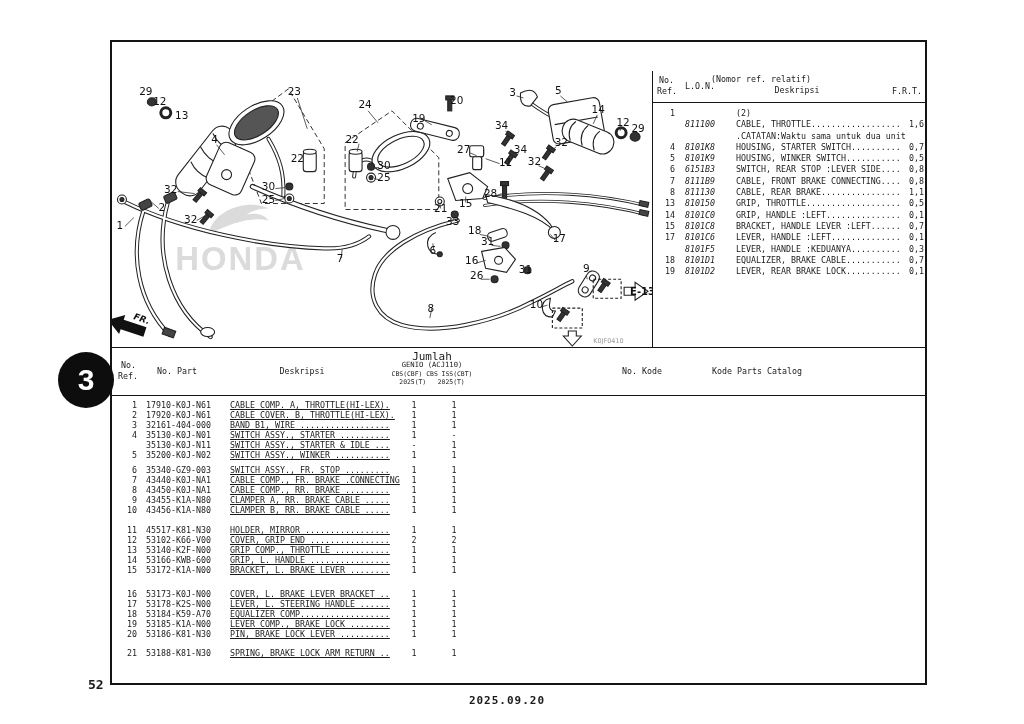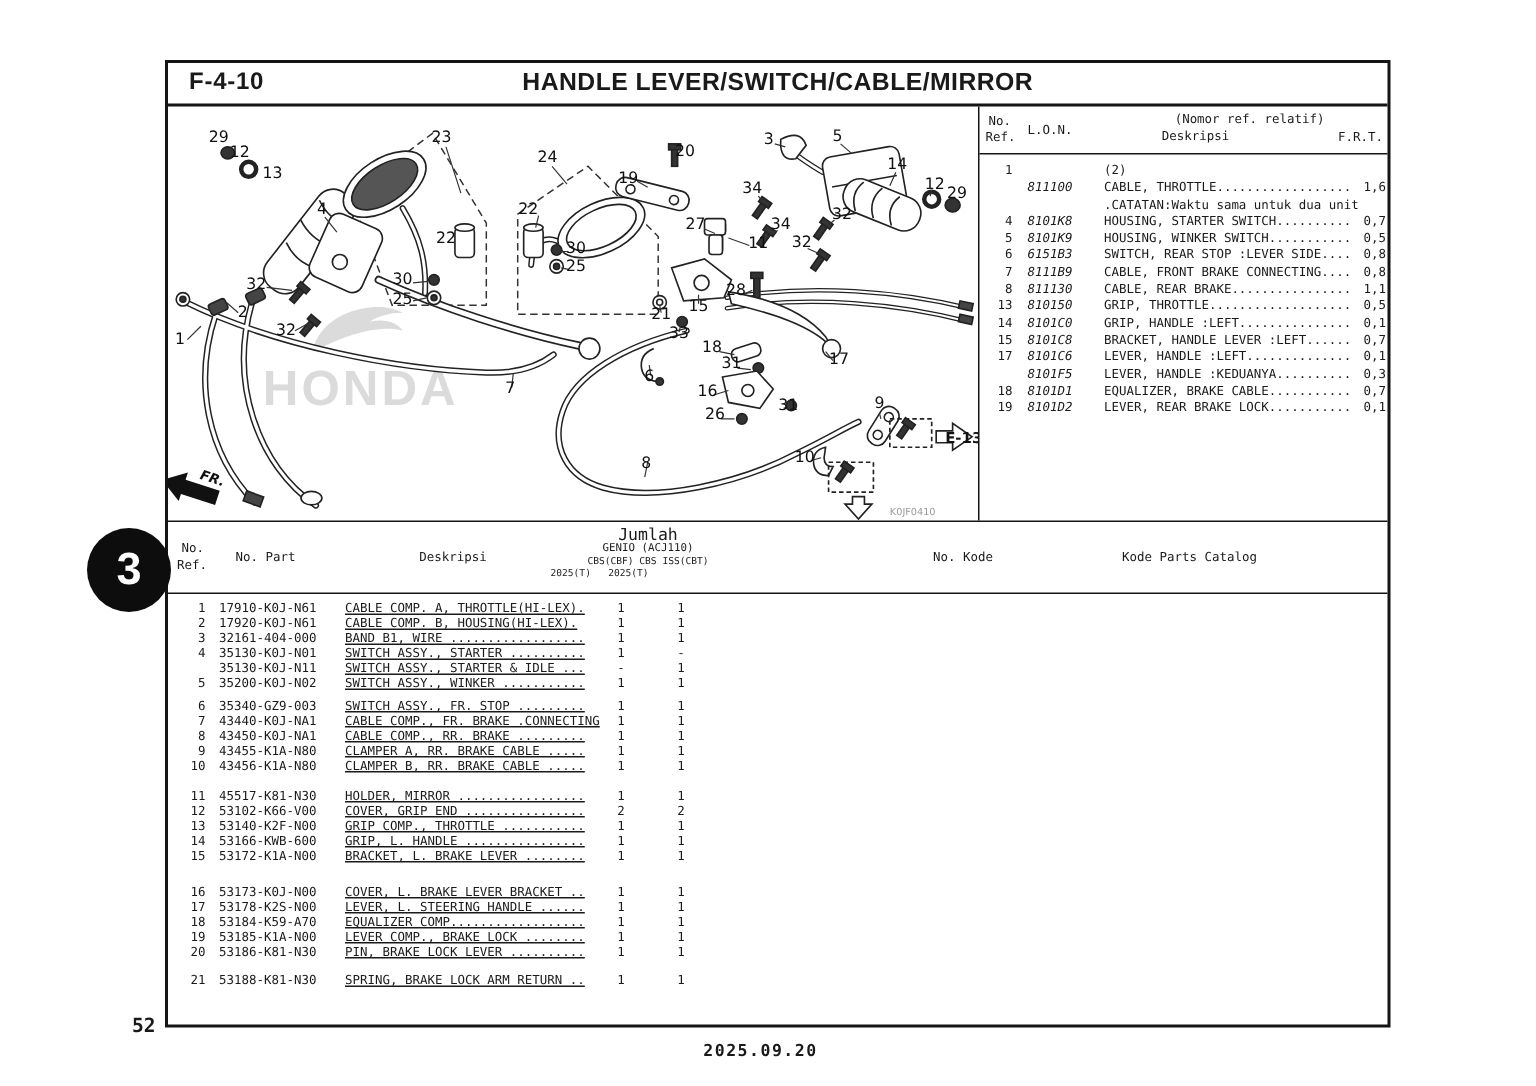--- a/index.html
+++ b/index.html
@@ -11,42 +11,42 @@
   .page-title{position:absolute;left:0;top:4px;width:100%;text-align:center;
               font:bold 16.5px "Liberation Sans",sans-serif;letter-spacing:.3px;}
   .diagram-svg{position:absolute;left:0;top:29px;}
   .vdiv{position:absolute;left:540px;top:29px;height:276px;width:0;border-left:1.5px solid #151515;}
   .hdiv{position:absolute;left:0;top:305px;width:100%;border-top:1.5px solid #151515;}
   
   .lon-table{position:absolute;left:541px;top:29px;width:272px;height:276px;font-size:8.3px;line-height:10px;}
   .lon-header{position:relative;height:31px;border-bottom:1.2px solid #151515;}
   .lon-header span{position:absolute;white-space:pre;}
   .lh-no{left:6px;top:4px}.lh-ref{left:4px;top:15px}.lh-lon{left:32px;top:10px}
-  .lh-rel{left:58px;top:3px;width:172px;text-align:right}
+  .lh-rel{left:58px;top:3px;width:172px;text-align:left}
   .lh-desk{left:58px;top:14px;width:172px;text-align:center}
   .lh-frt{right:3px;top:15px}
   .lon-rows{position:absolute;left:0;top:7px;width:100%;}
   .lon-row{display:flex;height:11.3px;line-height:11.3px;white-space:pre;}
   .lc-ref{width:22px;text-align:right;flex:none;}
   .lc-lon{width:50px;padding-left:10px;flex:none;font-style:italic;}
   .lc-desc{width:164px;padding-left:1px;flex:none;overflow:visible;}
   .lc-frt{width:24px;text-align:right;padding-right:3px;flex:none;}
   
   .parts-table{position:absolute;left:0;top:306px;width:100%;height:335px;font-size:8.3px;}
   .pt-header{position:relative;height:47px;border-bottom:1.2px solid #151515;}
   .pt-header span{position:absolute;white-space:pre;}
   .ph-no{left:9px;top:12px}.ph-ref{left:6px;top:23px}
   .ph-part{left:20px;top:18px;width:90px;text-align:center}
   .ph-desk{left:130px;top:18px;width:120px;text-align:center}
   .ph-jumlah{left:255px;top:2px;width:130px;text-align:center;font-size:11px}
   .ph-model{left:255px;top:12px;width:130px;text-align:center;font-size:7.2px}
   .ph-variants{left:255px;top:22px;width:130px;text-align:center;font-size:6.4px}
-  .ph-years{left:255px;top:30px;width:130px;text-align:left;font-size:6.4px}
+  .ph-years{left:255px;top:30px;width:130px;text-align:center;font-size:6.4px}
   .ph-seri{left:460px;top:18px;width:140px;text-align:center}
-  .ph-kode{left:600px;top:18px;width:162px;text-align:center}
+  .ph-kode{left:600px;top:18px;width:162px;text-align:left}
   .pt-rows{position:absolute;left:0;top:52px;width:100%;}
   .prow{display:flex;height:10px;line-height:10px;white-space:pre;}
   .pc-ref{width:25px;text-align:right;flex:none;}
   .pc-part{width:85px;padding-left:9px;box-sizing:border-box;flex:none;}
   .pc-desc{width:182px;padding-left:8px;box-sizing:border-box;flex:none;overflow:visible;text-decoration:underline;}
   .pc-q1{width:20px;text-align:center;flex:none;}
   .pc-q2{width:20px;text-align:center;margin-left:20px;flex:none;}
   
   .reflabels text{font:10.5px "DejaVu Sans",sans-serif;fill:#111;text-anchor:middle;}
   .e13{font:bold 10px "DejaVu Sans",sans-serif;fill:#111;}
@@ -60,24 +60,20 @@
   .page-number{position:absolute;left:88px;top:677px;font:bold 13px "DejaVu Sans Mono",monospace;}
   .footer-date{position:absolute;left:440px;top:694px;width:134px;text-align:center;
                font:bold 11px "DejaVu Sans Mono",monospace;letter-spacing:1px;}
 </style>
 </head>
 <body>
 
 <div class="page">
   <div class="frame">
 
-    <div class="header-bar">
-      <span class="section-code">F-4-10</span>
-      <span class="page-title">HANDLE LEVER/SWITCH/CABLE/MIRROR</span>
-    </div>
 
     <svg class="diagram-svg" width="540" height="276" viewBox="110 68 540 277" xmlns="http://www.w3.org/2000/svg">
 
       <g>
         <path d="M206,232 C210,206 248,196 266,206 C258,206 250,208 244,212 C254,210 262,212 266,218 C250,214 230,220 206,232 Z" fill="#dbdbdb"></path>
         <text class="wmtext" x="238" y="268">HONDA</text>
       </g>
 
       <g stroke="#333" fill="none" stroke-width="1" stroke-dasharray="5,3">
         <polygon points="231,127 286,86 322,146 322,201 259,201"></polygon>
@@ -362,21 +358,21 @@
         <span class="ph-desk">Deskripsi</span>
         <span class="ph-jumlah">Jumlah</span>
         <span class="ph-model">GENIO (ACJ110)</span>
         <span class="ph-variants">CBS(CBF) CBS ISS(CBT)</span>
         <span class="ph-years">2025(T)   2025(T)</span>
         <span class="ph-seri">No. Kode</span>
         <span class="ph-kode">Kode Parts Catalog</span>
       </div>
       <div class="pt-rows">
           <div class="prow"><span class="pc-ref">1</span><span class="pc-part">17910-K0J-N61</span><span class="pc-desc">CABLE COMP. A, THROTTLE(HI-LEX).</span><span class="pc-q1">1</span><span class="pc-q2">1</span></div>
-          <div class="prow"><span class="pc-ref">2</span><span class="pc-part">17920-K0J-N61</span><span class="pc-desc">CABLE COMP. B, HOUSING(HI-LEX).</span><span class="pc-q1">1</span><span class="pc-q2">1</span></div>
+          <div class="prow"><span class="pc-ref">2</span><span class="pc-part">17920-K0J-N61</span><span class="pc-desc">CABLE COVER. B, THROTTLE(HI-LEX).</span><span class="pc-q1">1</span><span class="pc-q2">1</span></div>
           <div class="prow"><span class="pc-ref">3</span><span class="pc-part">32161-404-000</span><span class="pc-desc">BAND B1, WIRE ..................</span><span class="pc-q1">1</span><span class="pc-q2">1</span></div>
           <div class="prow"><span class="pc-ref">4</span><span class="pc-part">35130-K0J-N01</span><span class="pc-desc">SWITCH ASSY., STARTER ..........</span><span class="pc-q1">1</span><span class="pc-q2">-</span></div>
           <div class="prow"><span class="pc-ref"></span><span class="pc-part">35130-K0J-N11</span><span class="pc-desc">SWITCH ASSY., STARTER &amp; IDLE ...</span><span class="pc-q1">-</span><span class="pc-q2">1</span></div>
           <div class="prow"><span class="pc-ref">5</span><span class="pc-part">35200-K0J-N02</span><span class="pc-desc">SWITCH ASSY., WINKER ...........</span><span class="pc-q1">1</span><span class="pc-q2">1</span></div>
           <div class="prow" style="margin-top: 5px;"><span class="pc-ref">6</span><span class="pc-part">35340-GZ9-003</span><span class="pc-desc">SWITCH ASSY., FR. STOP .........</span><span class="pc-q1">1</span><span class="pc-q2">1</span></div>
           <div class="prow"><span class="pc-ref">7</span><span class="pc-part">43440-K0J-NA1</span><span class="pc-desc">CABLE COMP., FR. BRAKE .CONNECTING</span><span class="pc-q1">1</span><span class="pc-q2">1</span></div>
           <div class="prow"><span class="pc-ref">8</span><span class="pc-part">43450-K0J-NA1</span><span class="pc-desc">CABLE COMP., RR. BRAKE .........</span><span class="pc-q1">1</span><span class="pc-q2">1</span></div>
           <div class="prow"><span class="pc-ref">9</span><span class="pc-part">43455-K1A-N80</span><span class="pc-desc">CLAMPER A, RR. BRAKE CABLE .....</span><span class="pc-q1">1</span><span class="pc-q2">1</span></div>
           <div class="prow"><span class="pc-ref">10</span><span class="pc-part">43456-K1A-N80</span><span class="pc-desc">CLAMPER B, RR. BRAKE CABLE .....</span><span class="pc-q1">1</span><span class="pc-q2">1</span></div>
           <div class="prow" style="margin-top: 10px;"><span class="pc-ref">11</span><span class="pc-part">45517-K81-N30</span><span class="pc-desc">HOLDER, MIRROR .................</span><span class="pc-q1">1</span><span class="pc-q2">1</span></div>

